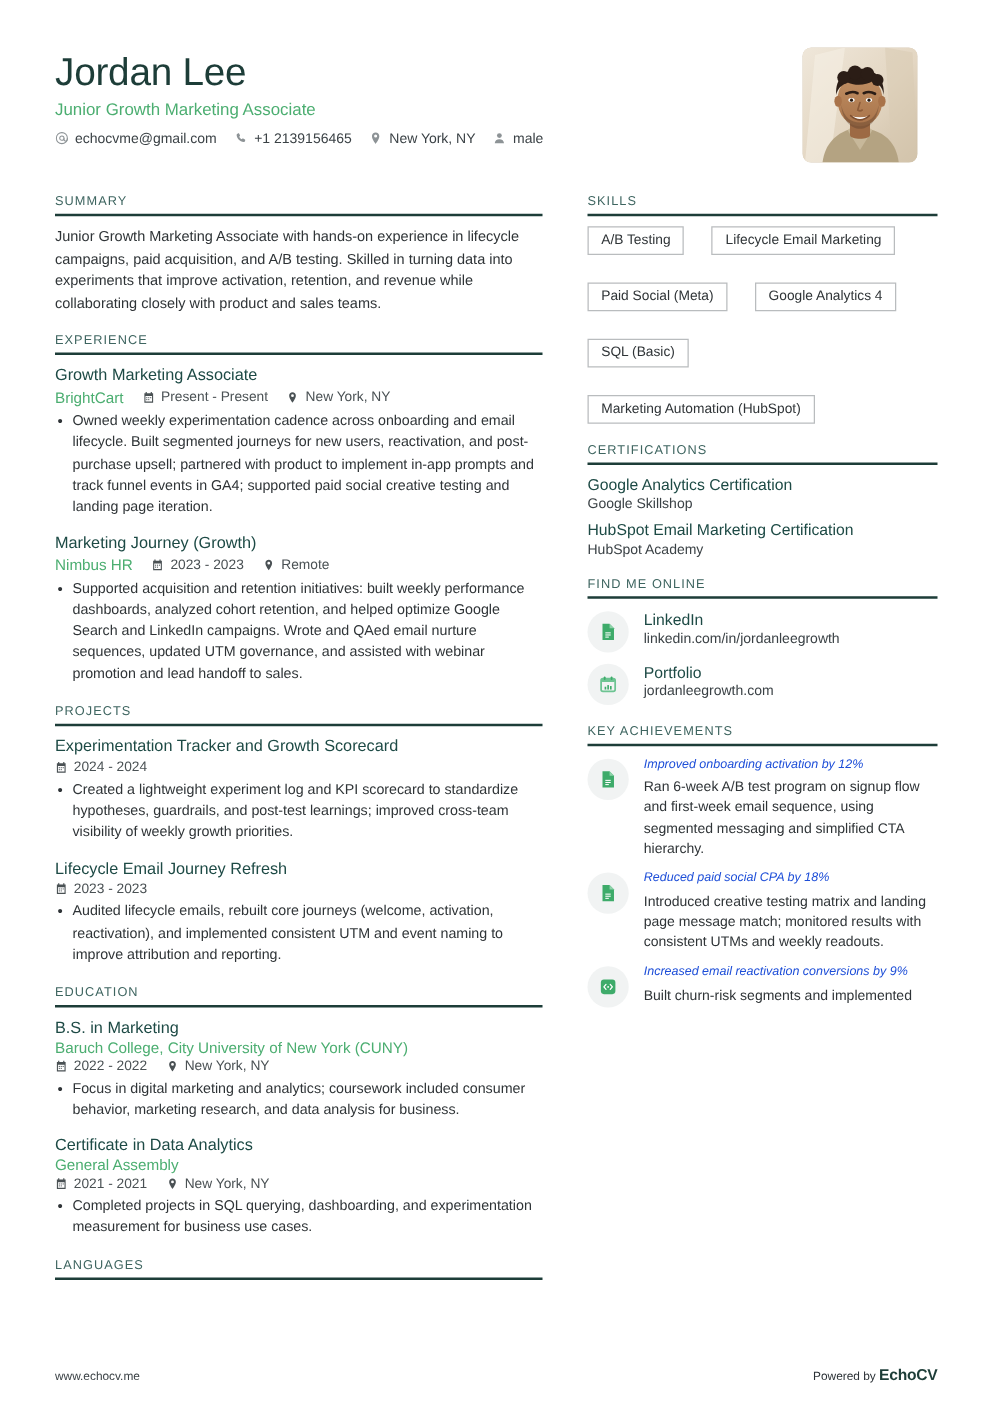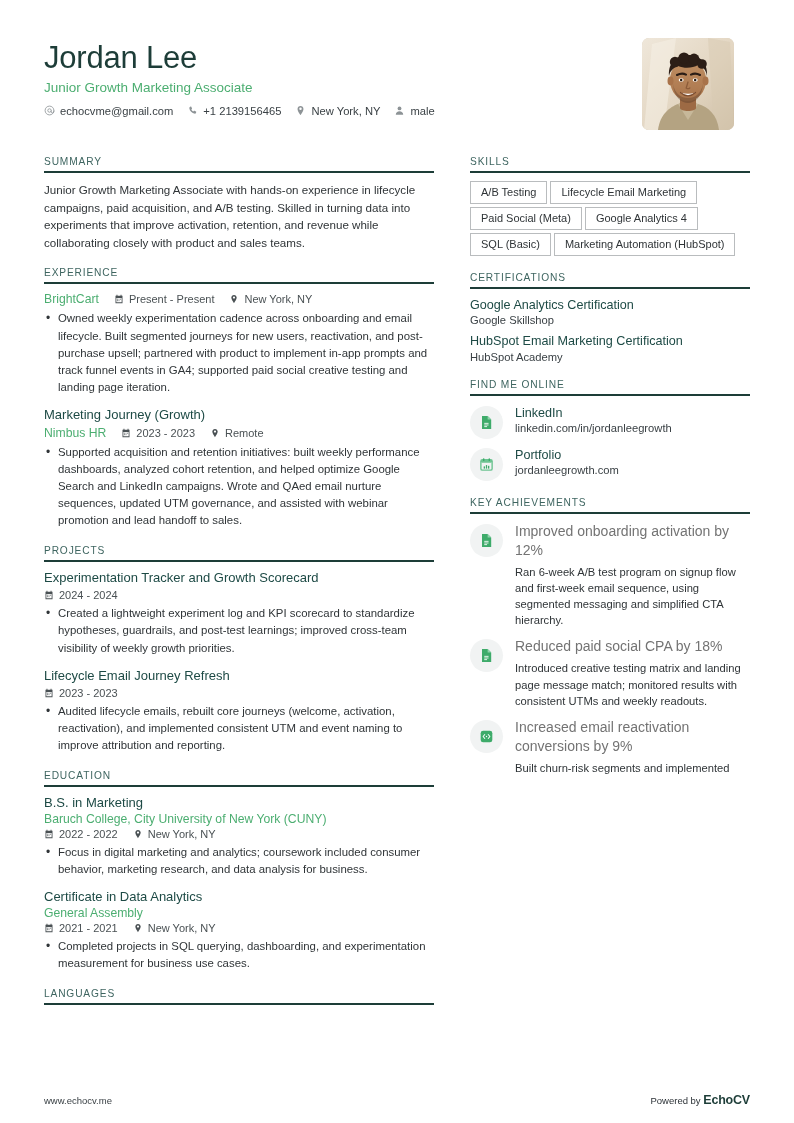--- a/index.html
+++ b/index.html
@@ -155,21 +155,21 @@
     background: #45a567;
     border-radius: 2px;
   }
 
   
   .skill-group-name {
     font-size: 12.8px;
     color: #1d4a45;
     margin-bottom: 6px;
   }
-  .chips { display: flex; flex-wrap: wrap; gap: 3px; }
+  .chips { display: flex; flex-wrap: wrap; gap: 22px; }
   .chip {
     border: 1px solid #b9bcbe;
     padding: 4px 10px 5px 10px;
     font-size: 11px;
     color: #2f3437;
     background: #fff;
     white-space: nowrap;
   }
 
   
@@ -198,23 +198,24 @@
 
   
   .ach-item {
     display: flex;
     align-items: flex-start;
     gap: 12px;
     margin-bottom: 9px;
   }
   .ach-body { flex: 1; }
   .ach-title {
-    font-size: 14px;
-    color: #737373;
+    font-size: 10px;
+    color: #1d4ed8;
     line-height: 1.35;
+    font-style: italic;
   }
   .ach-desc {
     font-size: 11.2px;
     color: #2f3437;
     line-height: 1.45;
     margin-top: 4px;
   }
 
   
   .footer {
@@ -343,20 +344,21 @@
         <div class="section-title">SUMMARY</div>
         <div class="section-rule"></div>
         <div class="summary-text">Junior Growth Marketing Associate with hands-on experience in lifecycle campaigns, paid acquisition, and A/B testing. Skilled in turning data into experiments that improve activation, retention, and revenue while collaborating closely with product and sales teams.</div>
       </div>
 
       <div class="section">
         <div class="section-title">EXPERIENCE</div>
         <div class="section-rule"></div>
 
         <div class="entry">
+          <div class="entry-title">Growth Marketing Associate</div>
           <div class="entry-meta">
             <span class="entry-org">BrightCart</span>
             <span class="meta-chip">
               <span>
                 <svg width="10" height="10" viewBox="0 0 16 16" fill="#4a5154">
                     <path d="M4 1v1.6H2.4v12H13.6v-12H12V1h-1.5v1.6h-5V1zm-.2 5.2h8.4v7H3.8z"></path>
                     <rect x="4.8" y="7.6" width="1.4" height="1.3"></rect>
                     <rect x="7.3" y="7.6" width="1.4" height="1.3"></rect>
                     <rect x="9.8" y="7.6" width="1.4" height="1.3"></rect>
                     <rect x="4.8" y="10.1" width="1.4" height="1.3"></rect>

